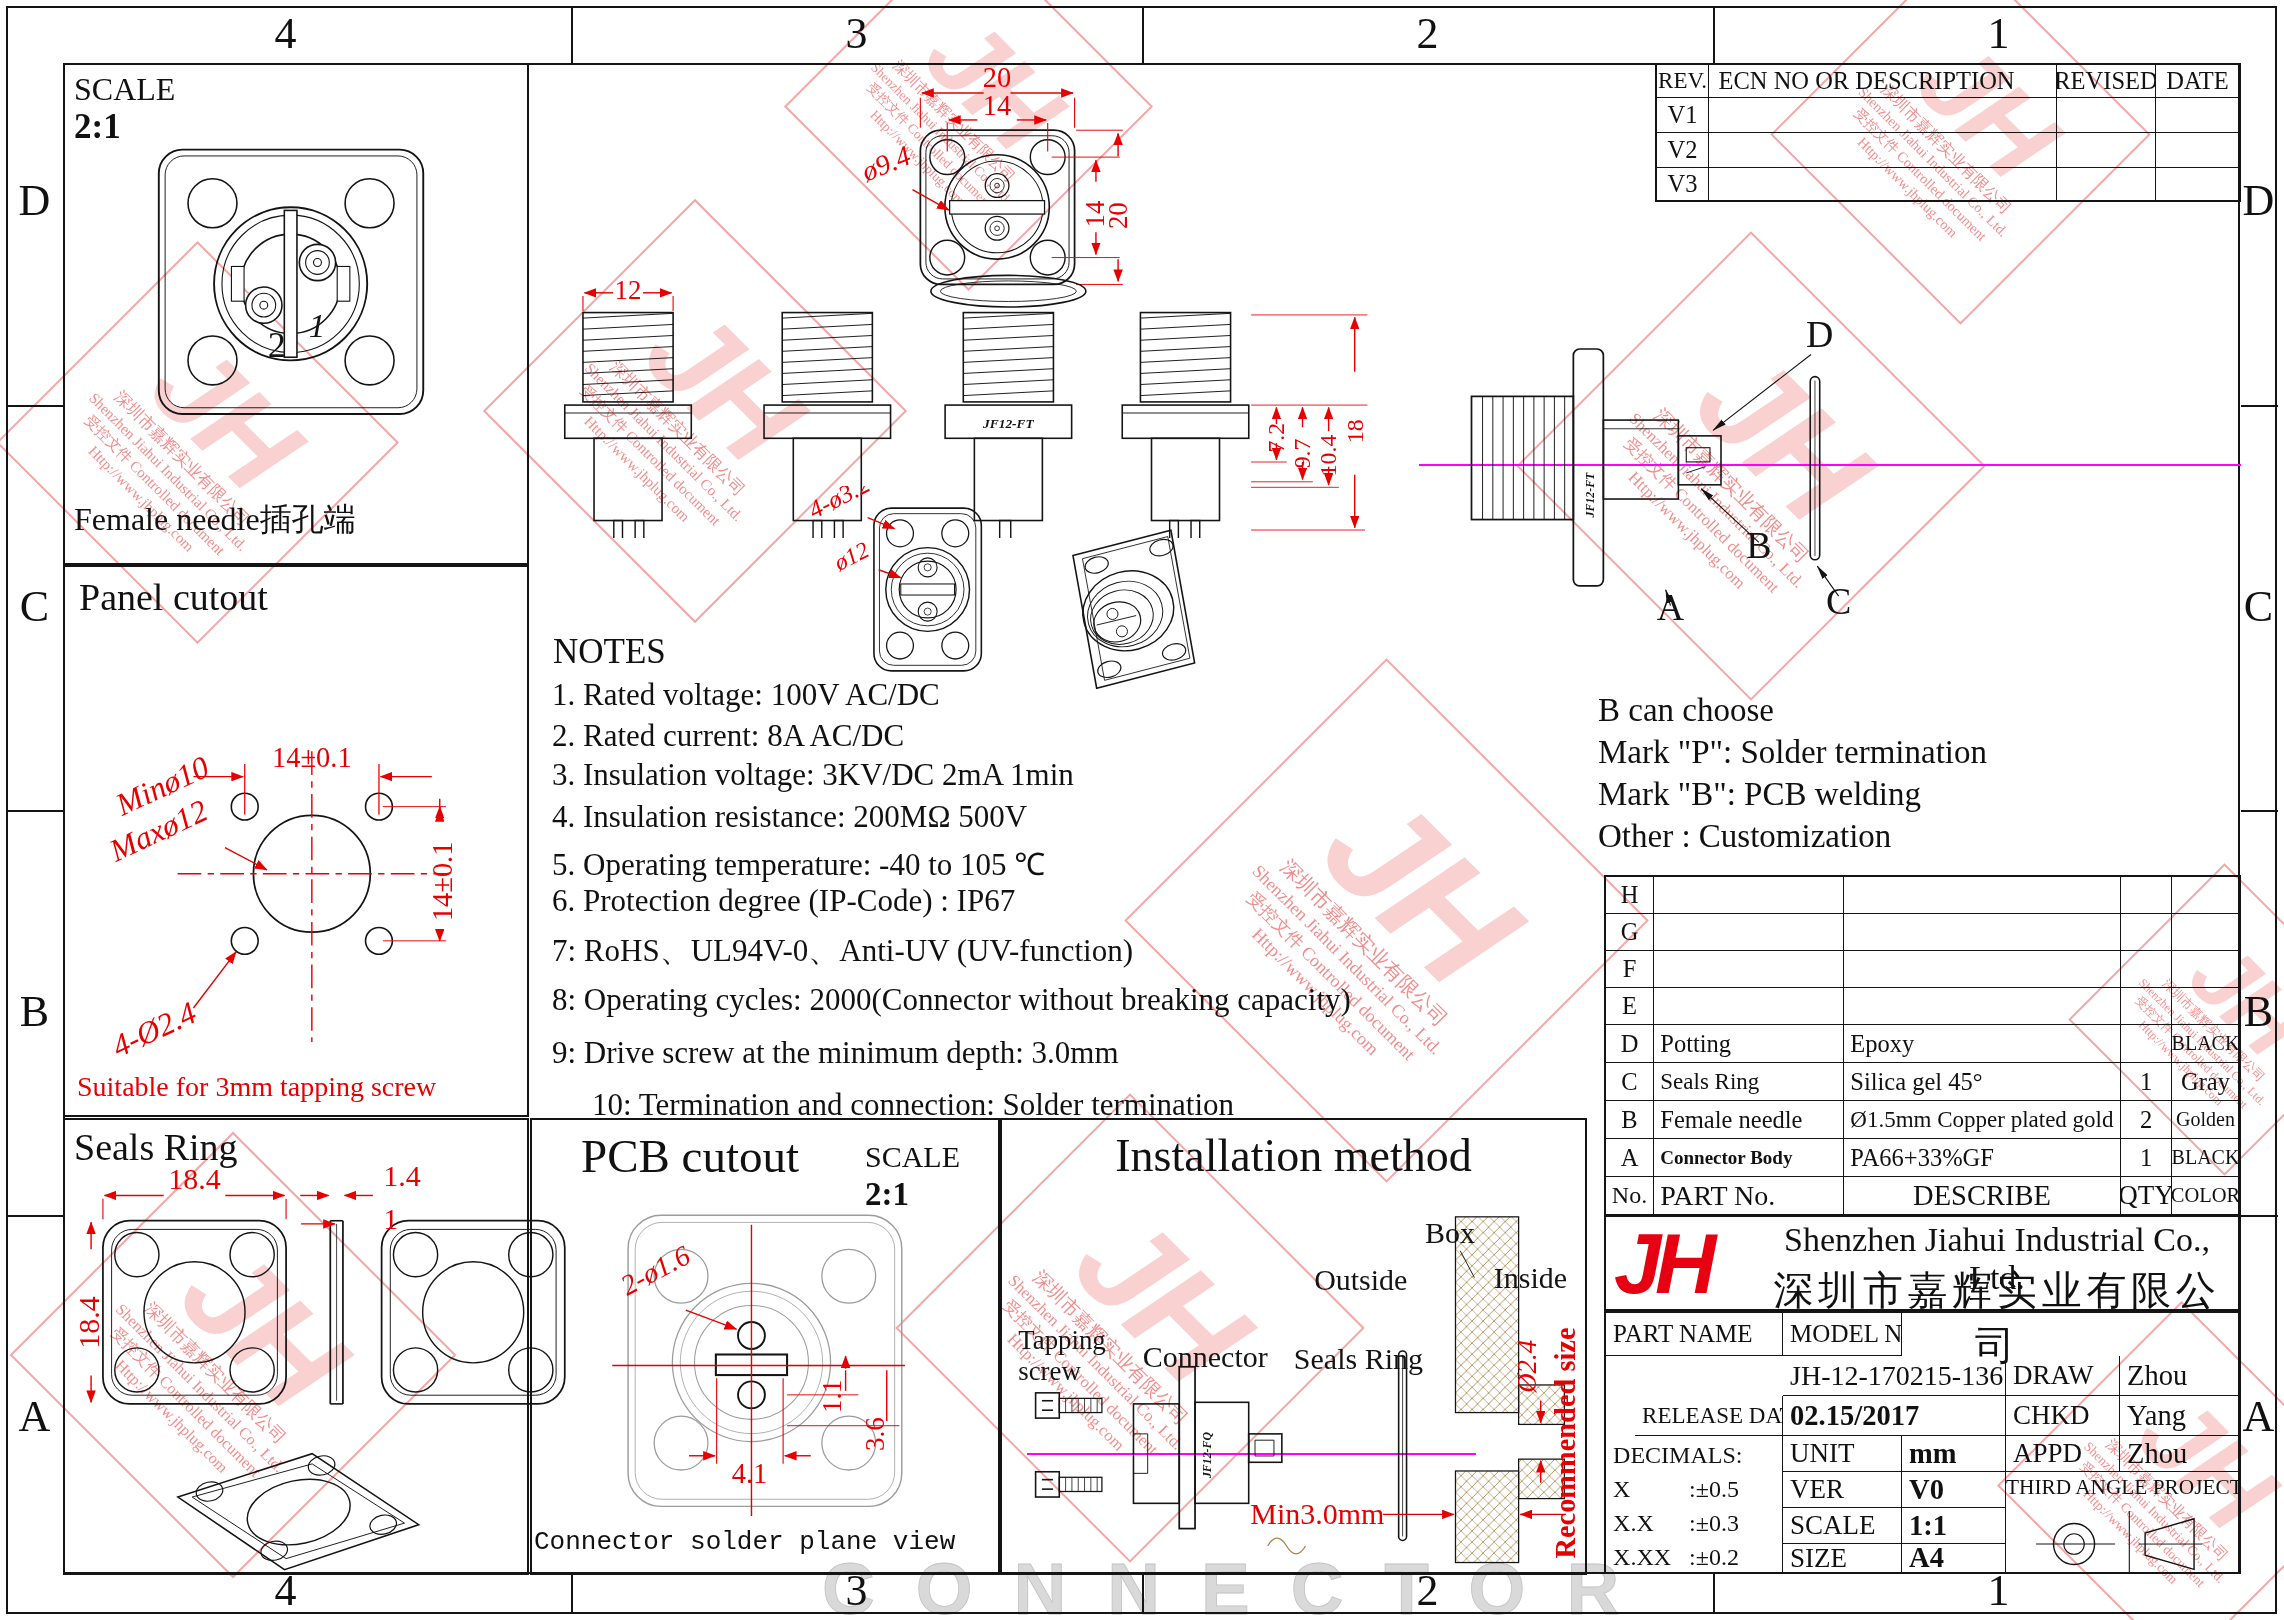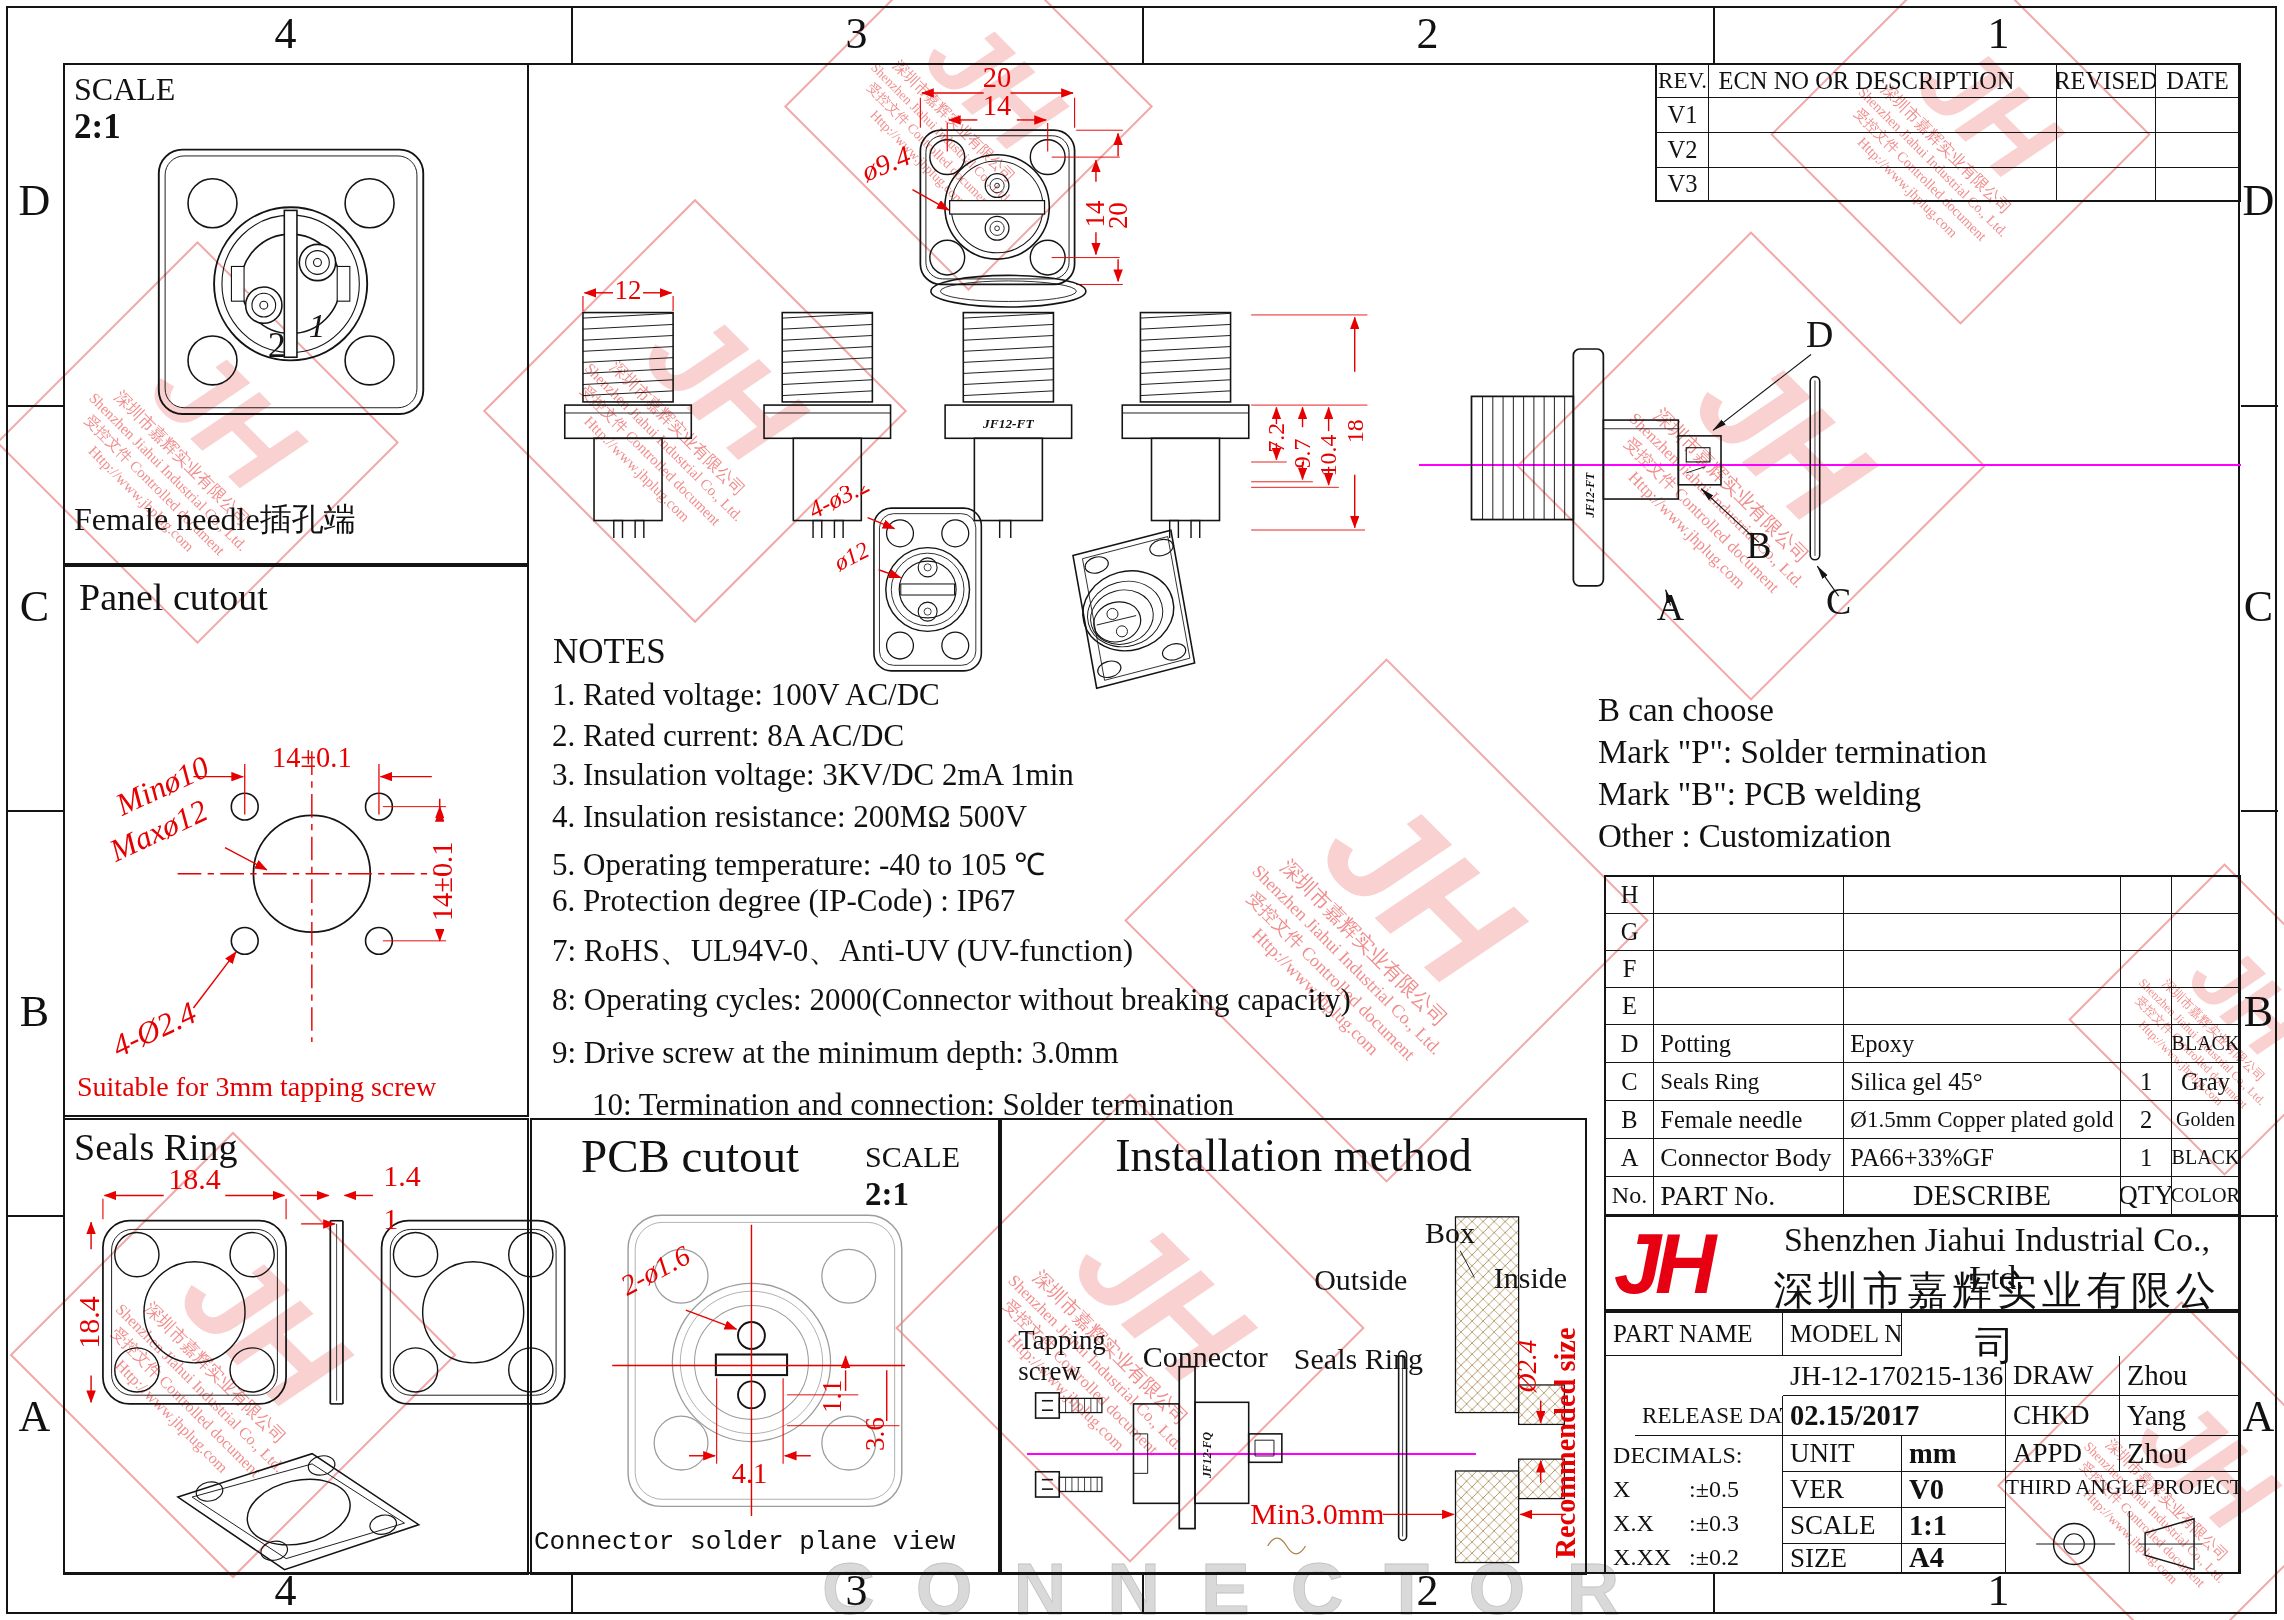--- a/index.html
+++ b/index.html
@@ -696,21 +696,21 @@
       <div style="font-size:23px;padding-left:6.3px;">Seals Ring</div>
       <div style="font-size:24.5px;padding-left:6.3px;">Silica gel 45°</div>
       <div class="cc" style="font-size:24.5px;">1</div>
       <div class="cc nr" style="font-size:24.5px;">Gray</div>
     <div class="cc" style="font-size:24.5px;">B</div>
       <div style="font-size:24.5px;padding-left:6.3px;">Female needle</div>
       <div style="font-size:23px;padding-left:6.3px;">Ø1.5mm Copper plated gold 3μ"</div>
       <div class="cc" style="font-size:24.5px;">2</div>
       <div class="cc nr" style="font-size:20px;">Golden</div>
     <div class="cc" style="font-size:24.5px;">A</div>
-      <div style="font-size:26px;padding-left:6.3px;">Connector Body</div>
+      <div style="font-size:19px;padding-left:6.3px;font-weight:bold;">Connector Body</div>
       <div style="font-size:24.5px;padding-left:6.3px;">PA66+33%GF</div>
       <div class="cc" style="font-size:24.5px;">1</div>
       <div class="cc nr" style="font-size:20px;">BLACK</div>
     <div class="cc nb" style="font-size:24px;">No.</div>
       <div class="nb" style="font-size:28px;padding-left:6.3px;">PART No.</div>
       <div class="cc nb" style="font-size:28.5px;">DESCRIBE</div>
       <div class="cc nb" style="font-size:27px;">QTY</div>
       <div class="cc nr nb" style="font-size:20.5px;">COLOR</div>
   </div>
 

